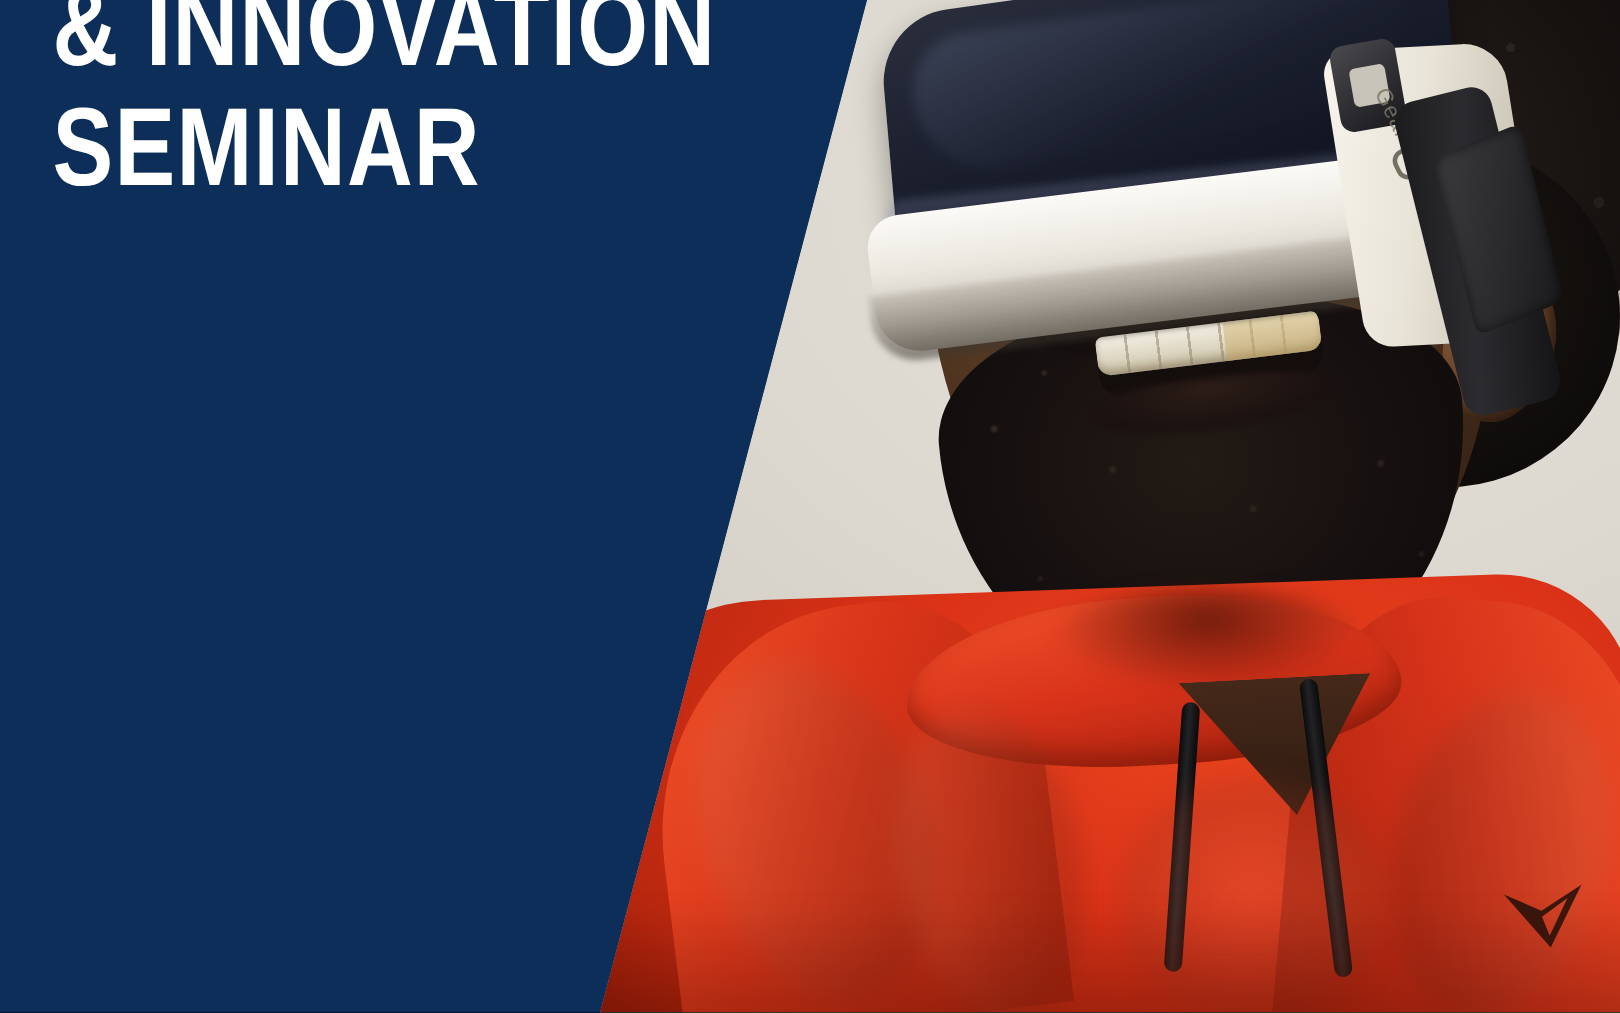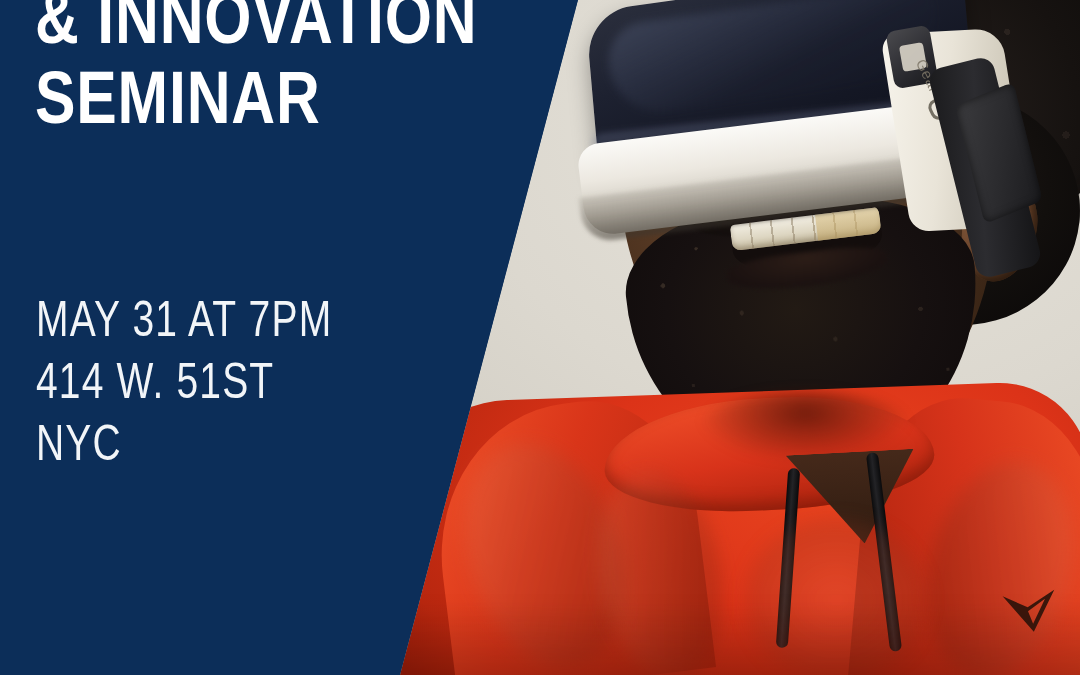--- a/index.html
+++ b/index.html
@@ -585,19 +585,14 @@
     <div id="strap-pad"></div>
   </div>
 
   <div id="blue-pane"></div>
 
   <div id="title-block">
     <div class="title-line">&amp; INNOVATION</div>
     <div class="title-line">SEMINAR</div>
   </div>
 
-  <div id="details-block">
-    <div class="detail-line">MAY 31 AT 7PM</div>
-    <div class="detail-line">414 W. 51ST</div>
-    <div class="detail-line">NYC</div>
-  </div>
 
 </div>
 
 </body></html>

